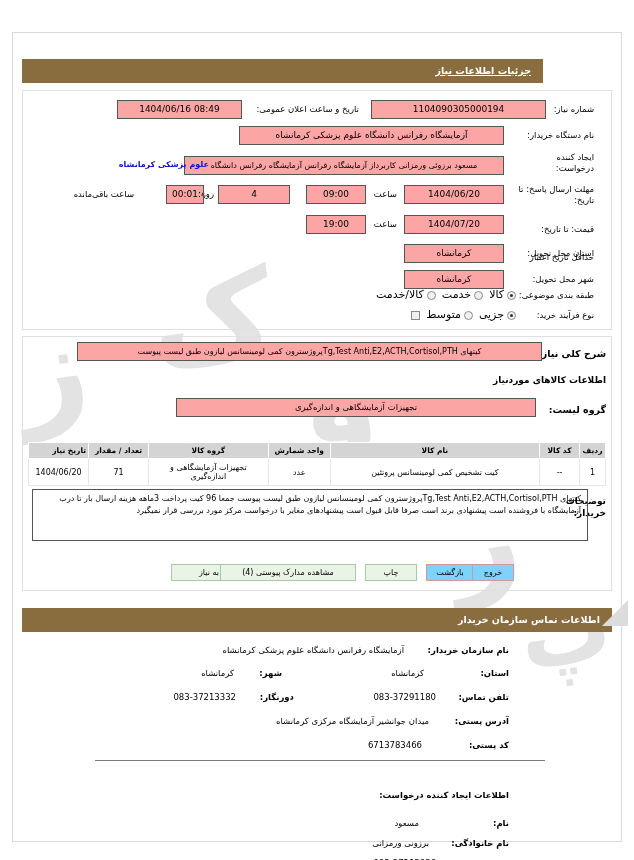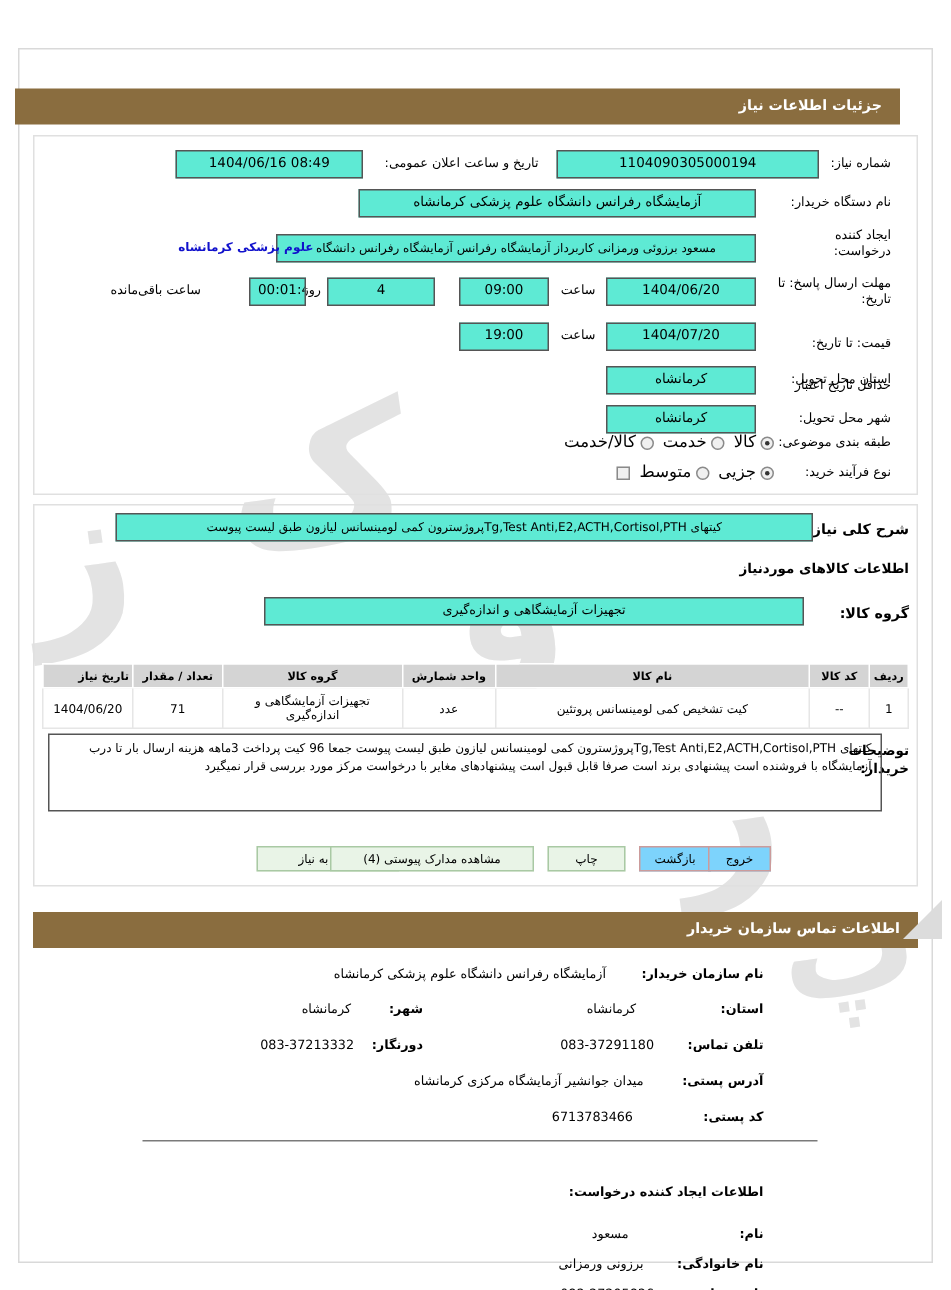--- a/index.html
+++ b/index.html
@@ -48,21 +48,21 @@
   .bar {
     position: absolute;
     background: #8a6d3f;
     color: #ffffff;
     font-size: 9.5px;
     font-weight: bold;
     text-align: right;
     padding: 6px 12px 6px 8px;
     letter-spacing: 0;
   }
-  #bar-details { left: 10px; top: 59px; width: 590px; height: 24px; }
+  #bar-details { left: 22px; top: 59px; width: 521px; height: 24px; text-decoration: underline; }
   #bar-contact { left: 22px; top: 608px; width: 590px; height: 24px; }
 
   .panel {
     position: absolute;
     left: 22px;
     border: 1px solid #e0e0e0;
     background: transparent;
   }
   #panel-top     { top: 90px;  width: 590px; height: 240px; }
   #panel-goods   { top: 336px; width: 590px; height: 255px; }
@@ -71,21 +71,21 @@
     font-size: 8.5px;
     color: #000;
     text-align: right;
     line-height: 1.35;
     white-space: nowrap;
   }
   .lbl-bold { font-weight: bold; }
 
   .fld {
     border: 1px solid #555;
-    background: #5eead4;
+    background: #fca5a5;
     font-size: 9px;
     color: #000;
     height: 19px;
     line-height: 17px;
     padding: 0 5px;
     text-align: center;
     overflow: hidden;
     white-space: nowrap;
     position: absolute;
   }
@@ -280,21 +280,21 @@
       <span class="chk"></span>
     </div>
 
     <div class="panel" id="panel-goods"></div>
 
     <div class="lbl lbl-bold" style="position:absolute; right:28px; top:348px; font-size:9.5px;">شرح کلی نیاز:</div>
     <div class="fld rtl-txt" style="right:92px; top:342px; width:465px; text-align:center; font-size:8px;">کیتهای Tg,Test  Anti,E2,ACTH,Cortisol,PTHپروژسترون کمی لومینسانس لیازون طبق لیست پیوست</div>
 
     <div class="lbl lbl-bold" style="position:absolute; right:28px; top:374px; font-size:9px;">اطلاعات کالاهای موردنیاز</div>
 
-    <div class="lbl lbl-bold" style="position:absolute; right:28px; top:404px; font-size:9.5px;">گروه کالا:</div>
+    <div class="lbl lbl-bold" style="position:absolute; right:28px; top:404px; font-size:9.5px;">گروه لیست:</div>
     <div class="fld" style="right:98px; top:398px; width:360px; font-size:8.5px;">تجهیزات آزمایشگاهی و اندازه‌گیری</div>
 
     <table class="goods">
       <thead>
         <tr>
           <th style="width:26px;">ردیف</th>
           <th style="width:40px;">کد کالا</th>
           <th style="width:210px;">نام کالا</th>
           <th style="width:62px;">واحد شمارش</th>
           <th style="width:120px;">گروه کالا</th>
@@ -331,21 +331,21 @@
     <div class="info bold" style="right:125px; top:645px;">نام سازمان خریدار:</div>
     <div class="info" style="right:230px; top:645px;">آزمایشگاه رفرانس دانشگاه علوم پزشکی کرمانشاه</div>
 
     <div class="info bold" style="right:125px; top:668px;">استان:</div>
     <div class="info" style="right:210px; top:668px;">کرمانشاه</div>
     <div class="info bold" style="right:352px; top:668px;">شهر:</div>
     <div class="info" style="right:400px; top:668px;">کرمانشاه</div>
 
     <div class="info bold" style="right:125px; top:692px;">تلفن تماس:</div>
     <div class="info" style="right:198px; top:692px; direction:ltr;">083-37291180</div>
-    <div class="info bold" style="right:352px; top:692px;">دورنگار:</div>
+    <div class="info bold" style="right:340px; top:692px;">دورنگار:</div>
     <div class="info" style="right:398px; top:692px; direction:ltr;">083-37213332</div>
 
     <div class="info bold" style="right:125px; top:716px;">آدرس پستی:</div>
     <div class="info" style="right:205px; top:716px;margin-left:41px;">میدان جوانشیر آزمایشگاه مرکزی کرمانشاه</div>
 
     <div class="info bold" style="right:125px; top:740px;">کد پستی:</div>
     <div class="info" style="right:212px; top:740px; direction:ltr;">6713783466</div>
 
     <hr class="sep">
 

